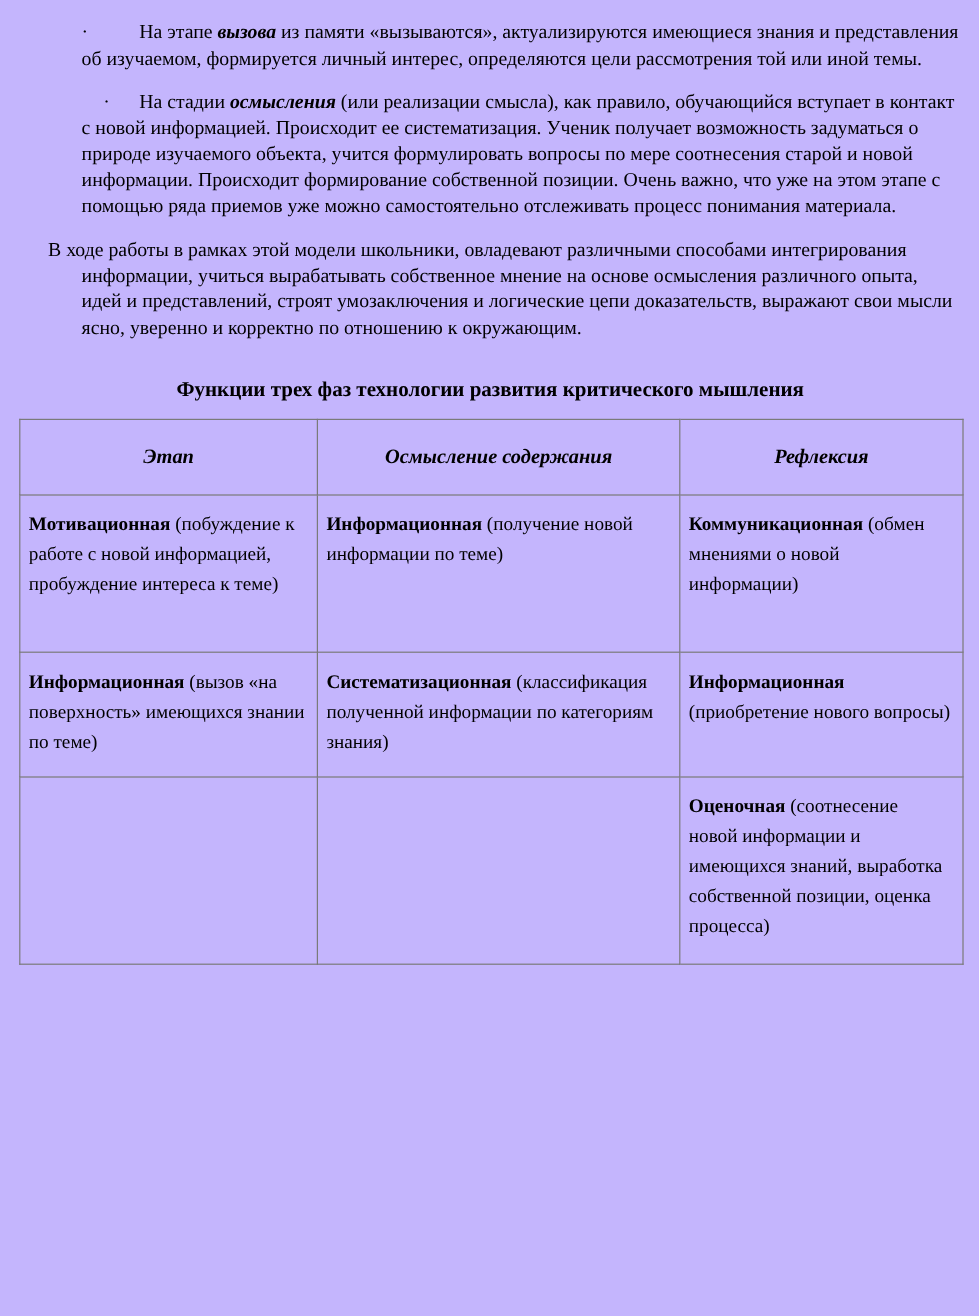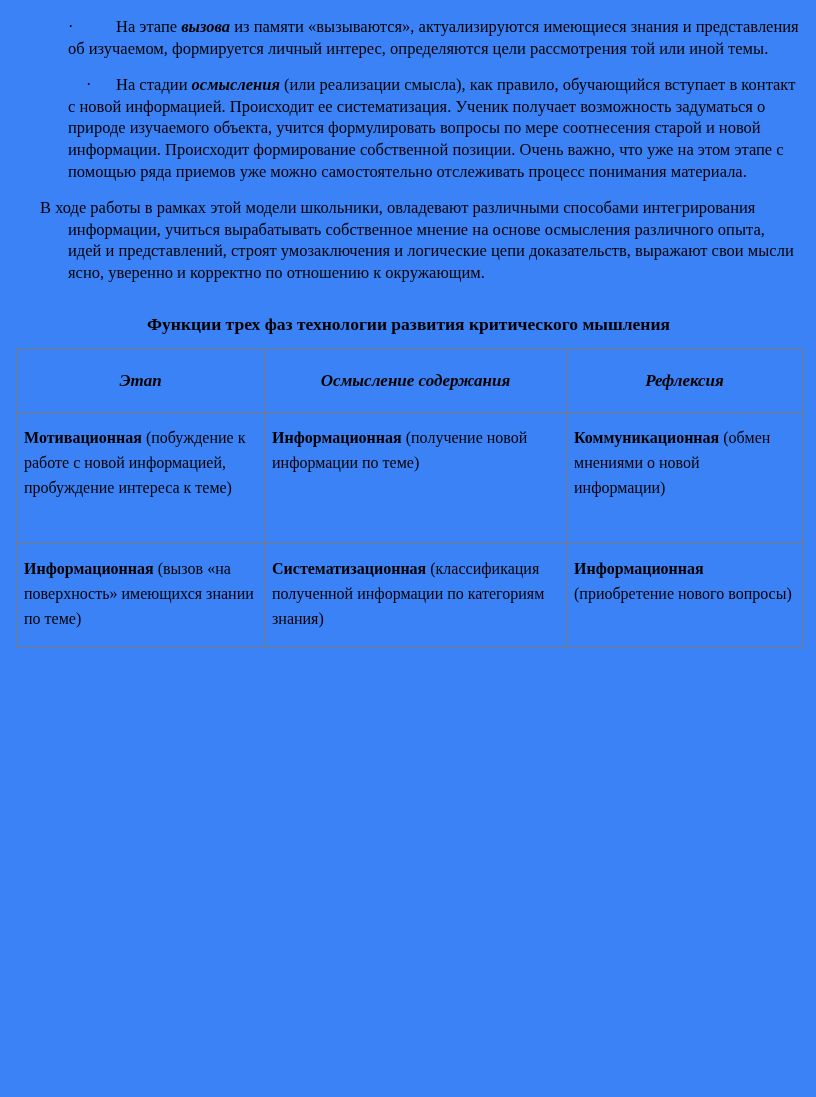--- a/index.html
+++ b/index.html
@@ -7,21 +7,21 @@
     padding: 0;
     background: #ffffff;
     color: #000000;
     font-family: "Liberation Serif", "DejaVu Serif", serif;
   }
   .page {
     width: 816px;
     min-height: 1097px;
     box-sizing: border-box;
     padding: 16px 15px 24px 16px;
-    background: #3b82f6;
+    background: #c4b5fd;
   }
   
   .bullet {
     margin: 0 0 15px 52px;
     font-size: 16.5px;
     line-height: 1.31;
     text-align: left;
   }
   .bullet .marker {
     display: inline-block;
@@ -113,16 +113,21 @@
       <tr class="r1">
         <td><span class="cell-term">Мотивационная</span><span> (побуждение к работе с новой информацией, пробуждение интереса к теме)</span></td>
         <td><span class="cell-term">Информационная</span><span> (получение новой информации по теме)</span></td>
         <td><span class="cell-term">Коммуникационная</span><span> (обмен мнениями о новой информации)</span></td>
       </tr>
       <tr class="r2">
         <td><span class="cell-term">Информационная</span><span> (вызов «на поверхность» имеющихся знании по теме)</span></td>
         <td><span class="cell-term">Систематизационная</span><span> (классификация полученной информации по категориям знания)</span></td>
         <td><span class="cell-term">Информационная</span><span> (приобретение нового вопросы)</span></td>
       </tr>
+      <tr class="r4">
+        <td><span class="cell-term"></span><span></span></td>
+        <td><span class="cell-term"></span><span></span></td>
+        <td><span class="cell-term">Оценочная</span><span> (соотнесение новой информации и имеющихся знаний, выработка собственной позиции, оценка процесса)</span></td>
+      </tr>
     </tbody>
   </table>
 
 </div>
 
 </body></html>

